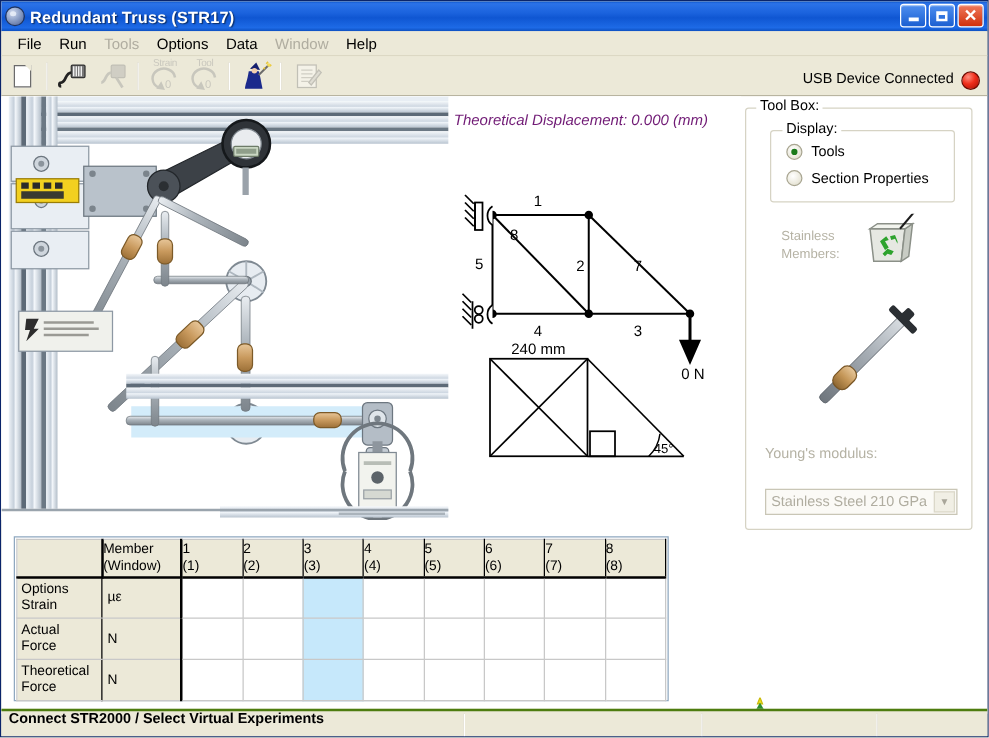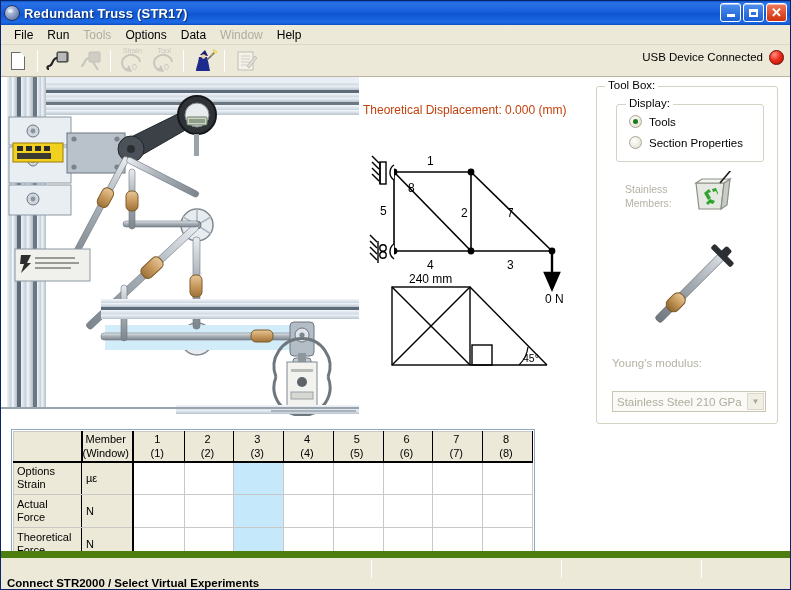--- a/index.html
+++ b/index.html
@@ -83,22 +83,22 @@
     position:relative;
   }
   .icon-doc:after{ content:""; position:absolute; right:-1px; top:-1px;
      border-left:5px solid transparent; border-top:5px solid #ece9d8;}
   .dis { opacity:.42; filter: grayscale(100%); }
   .lbl-mini { position:absolute; top:-1px; left:0; width:100%;
       font-size:8px; text-align:center; color:#9a9a8e; letter-spacing:-0.3px;}
 
   
   #usbstatus {
-    position:absolute; right:6px; top:44px; height:24px;
-    display:flex; align-items:center; gap:6px;
+    position:absolute; right:6px; top:56px; height:24px;
+    display:flex; gap:6px;
   }
   #usbstatus span { font-size:11.5px; color:#000; }
   #usbled {
     width:15px; height:15px; border-radius:50%;
     background: radial-gradient(circle at 35% 28%, #ff8f80 0%, #ef2d1a 45%, #a50f04 100%);
     border:1px solid #6d0a02;
   }
 
   
   #client {
@@ -111,21 +111,21 @@
     position:absolute; left:0; top:0; width:358px; height:339px;
     background:#ffffff; overflow:hidden;
   }
 
   
   #diagram {
     position:absolute; left:358px; top:0; width:234px; height:339px;
     background:#fff; overflow:hidden;
   }
   #disp-label {
-    position:absolute; left:4px; top:26px; font-size:12px; color:#c2410c; white-space:nowrap;
+    position:absolute; left:4px; top:12px; font-size:12px; color:#701a75; white-space:nowrap;font-style:italic;
   }
 
   
   #toolbox {
     position:absolute; left:595px; top:9px; width:182px; height:338px;
     border:1px solid #d6d3c4; border-radius:3px; background:#fff;
   }
   #toolbox-legend {
     position:absolute; left:8px; top:-8px; background:#fff; padding:0 3px;
     font-size:11.5px; color:#000;
@@ -176,43 +176,43 @@
   #grid {
     position:absolute; left:10px; top:352px; width:524px; height:132px;
     border:1px solid #8fa8c0; background:#fff; padding:1px;
   }
   table { border-collapse: collapse; width:100%; height:100%; font-size:11px; }
   th, td { border:1px solid #c8c8c8; padding:0; }
   thead th {
     background:#ece9d8; border-bottom:2px solid #000; border-right:1px solid #000;
     height:30px; vertical-align:top; font-weight:normal; color:#000;
   }
-  thead th .hdr2 { display:block; text-align:center; padding-right:3px; line-height:14px; }
+  thead th .hdr2 { display:block; text-align:left; padding-right:15px; line-height:14px; }
   thead th.corner { border-right:2px solid #000; }
   thead th.member { text-align:right; border-right:2px solid #000; }
   tbody td.rowlabel {
     background:#ece9d8; width:68px; padding-left:3px; line-height:13px;
     border-right:1px solid #000; vertical-align:middle;
   }
   tbody td.unit {
     background:#ece9d8; width:48px; padding-left:4px;
     border-right:2px solid #000; vertical-align:middle;
   }
   tbody td.cell { background:#ffffff; }
   tbody td.cell.sel { background:#c6e8fb; }
   tbody tr { height:33px; }
 
   
   #tree { position:absolute; left:596px; top:481px; width:22px; height:26px; }
 
   
   #statusbar {
-    position:absolute; left:0; bottom:0; width:789px; height:38px;
-    background:#ece9d8; border-top:7px solid #4d7c0f;
-    display:flex; align-items:flex-end;
+    position:absolute; left:0; bottom:0; width:789px; height:22px;
+    background:#ece9d8; border-top:2px solid #4d7c0f;
+    display:flex; align-items:flex-start;
   }
   #status-text {
     font-size:11.5px; font-weight:bold; color:#000; padding-left:6px;
   }
   .status-div { position:absolute; width:1px; height:18px; background:#b8b4a0;
                 border-right:1px solid #fff; top:2px; }
 </style>
 </head>
 <body>
 

